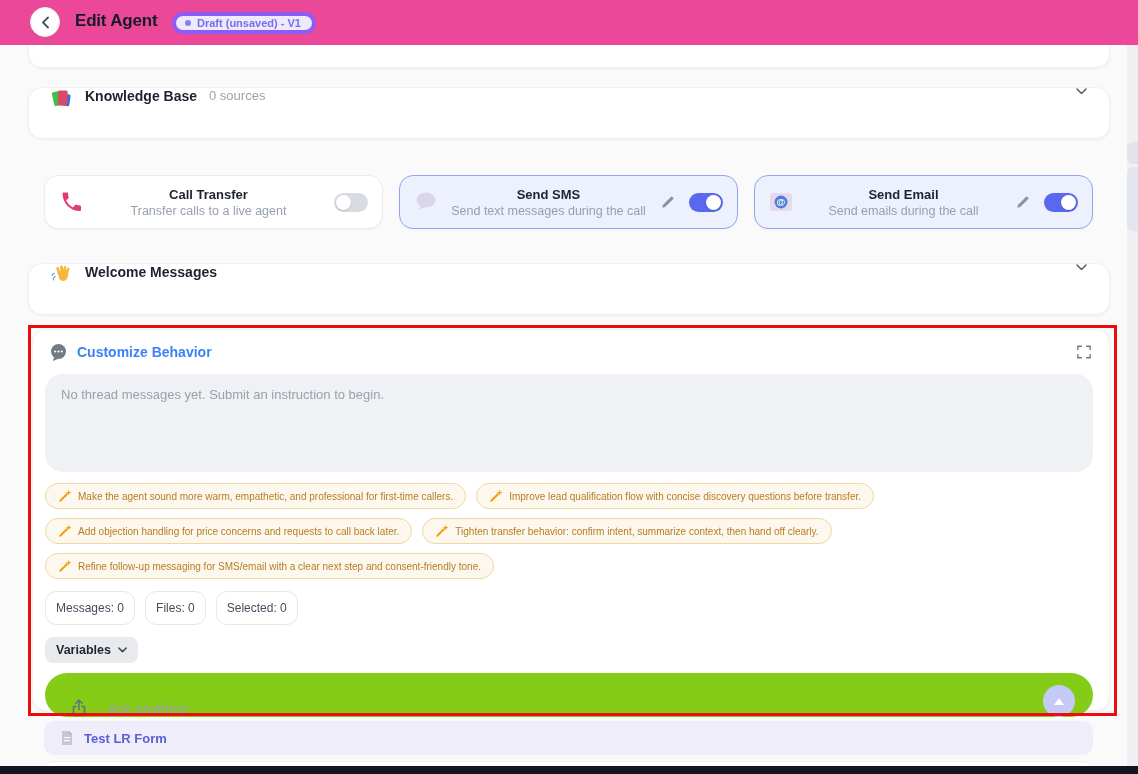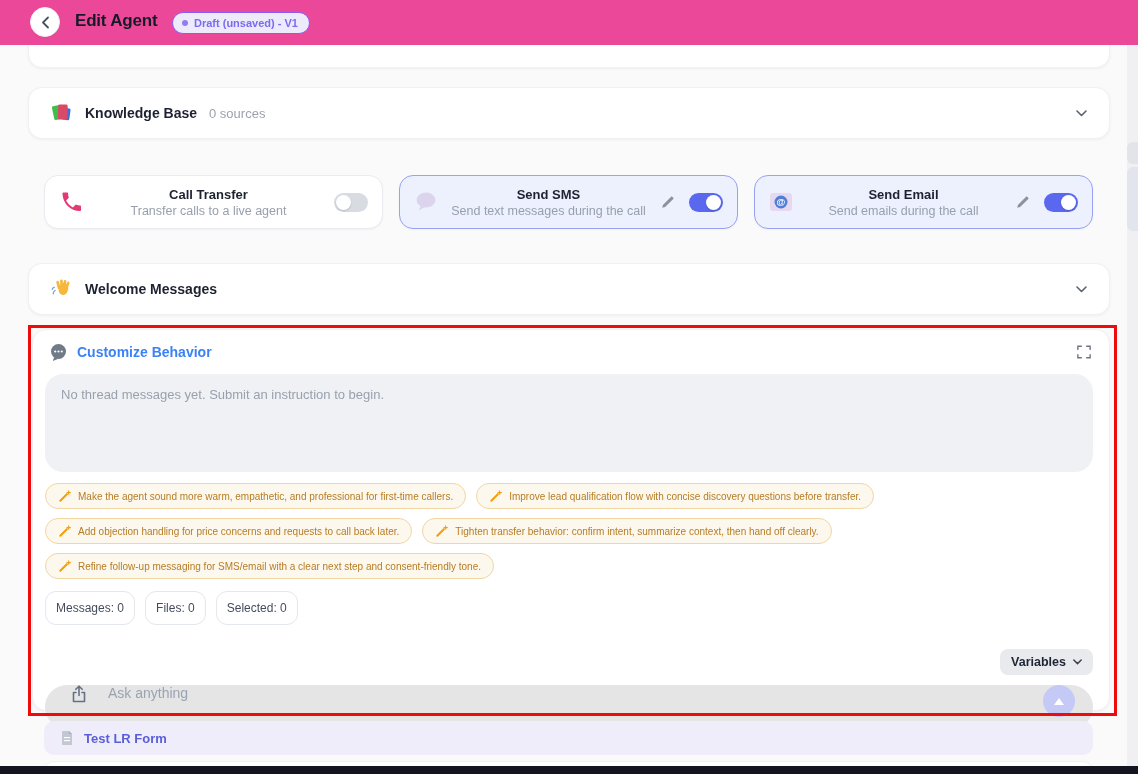--- a/index.html
+++ b/index.html
@@ -4,27 +4,27 @@
 <style>
   * { margin:0; padding:0; box-sizing:border-box; }
   html,body { width:1138px; height:774px; }
   body { font-family:"Liberation Sans","DejaVu Sans",sans-serif; background:#fafafb; overflow:hidden; }
   .page { position:relative; width:1138px; height:774px; }
 
   
   .header { position:absolute; left:0; top:0; width:1138px; height:45px; background:#ec4899; z-index:6; display:flex; align-items:center; }
   .back-btn { position:absolute; left:30px; top:7px; width:30px; height:30px; border-radius:50%; background:#fff; border:1px solid #eceef2; display:flex; align-items:center; justify-content:center; box-shadow:0 1px 2px rgba(20,24,40,.04); cursor:pointer; }
   .page-title { position:absolute; left:75px; top:11px; font-size:17px; font-weight:800; color:#151a27; letter-spacing:-.2px; }
-  .draft-badge { position:absolute; left:172px; top:12px; height:22px; padding:0 11px 0 9px; border-radius:11px; background:#edeafc; border:1px solid #8b5cf6; display:flex; align-items:center; gap:6px; font-size:11px; font-weight:700; color:#7a6cf0; }
+  .draft-badge { position:absolute; left:172px; top:12px; height:22px; padding:0 11px 0 9px; border-radius:11px; background:#edeafc; border:4px solid #8b5cf6; display:flex; align-items:center; gap:6px; font-size:11px; font-weight:700; color:#7a6cf0; }
   .draft-dot { width:6px; height:6px; border-radius:50%; background:#8d7ef2; }
 
   
   .card { background:#fff; border:1px solid #f0f1f4; border-radius:14px; box-shadow:0 1px 3px rgba(20,24,40,.05); }
   .stub-top { position:absolute; left:28px; top:20px; width:1082px; height:48px; z-index:1; }
-  .section-row { position:absolute; left:28px; width:1082px; height:52px; display:flex; align-items:center; padding:0 22px; gap:12px; }
+  .section-row { position:absolute; left:28px; width:1082px; height:52px; display:flex; padding:0 22px; gap:12px; }
   .kb-row { top:87px; }
   .welcome-row { top:263px; }
   .section-title { font-size:14px; font-weight:700; color:#1c2230; }
   .section-meta { font-size:13px; color:#9aa3ad; }
   .row-spacer { flex:1; }
 
   
   .features-row { position:absolute; left:44px; top:175px; width:1049px; height:54px; display:flex; gap:16px; }
   .feature-card { flex:1; border-radius:14px; display:flex; align-items:center; padding:0 14px; gap:12px; background:#fff; border:1px solid #e9ebf0; box-shadow:0 1px 2px rgba(20,24,40,.04); }
   .feature-card.active { background:#edf1fe; border:1.5px solid #97a2f3; }
@@ -41,23 +41,23 @@
   .customize-card { position:absolute; left:32px; top:329px; width:1078px; height:382px; padding:0 16px 11px 12px; z-index:2; }
   .cust-header { height:44px; display:flex; align-items:center; gap:9px; padding-left:4px; }
   .cust-title { font-size:14px; font-weight:700; color:#3b82f6; }
   .expand-btn { margin-left:auto; width:18px; height:18px; display:flex; align-items:center; justify-content:center; cursor:pointer; }
   .thread-box { height:98px; background:#f0f1f4; border-radius:18px; padding:13px 16px; }
   .thread-empty { font-size:13px; color:#99a1ad; }
   .chips { margin-top:11px; display:flex; flex-wrap:wrap; column-gap:10px; row-gap:9px; }
   .chip { height:26px; border-radius:13px; background:#fdf8ee; border:1px solid #f1d6a2; display:inline-flex; align-items:center; gap:7px; padding:0 12px; font-size:10px; color:#b77c24; cursor:pointer; white-space:nowrap; }
   .counters { margin-top:12px; display:flex; gap:10px; }
   .counter-pill { height:34px; border-radius:11px; background:#fff; border:1px solid #e4e7ec; display:inline-flex; align-items:center; padding:0 10px; font-size:12px; color:#454d5c; }
-  .vars-row { margin-top:24px; display:flex; justify-content:flex-end; }
+  .vars-row { margin-top:12px; display:flex; justify-content:flex-start; }
   .vars-btn { height:26px; border-radius:8px; background:#e8eaee; display:inline-flex; align-items:center; gap:7px; padding:0 11px; font-size:12.5px; font-weight:700; color:#1f2633; cursor:pointer; }
-  .ask-row { margin-top:10px; height:44px; border-radius:22px; background:#e5e5e5; display:flex; align-items:flex-start; padding:0 7px 0 26px; }
+  .ask-row { margin-top:10px; height:44px; border-radius:22px; background:#84cc16; display:flex; align-items:flex-end; padding:0 7px 0 26px; }
   .ask-input { flex:1; border:none; outline:none; background:transparent; font-size:14px; color:#3c4452; margin-left:21px; font-family:inherit; }
   .ask-input::placeholder { color:#9aa3b2; }
   .send-btn { width:32px; height:32px; border-radius:50%; background:#c5c9f6; display:flex; align-items:center; justify-content:center; cursor:pointer; margin-right:11px; }
   .send-tri { width:0; height:0; border-left:5px solid transparent; border-right:5px solid transparent; border-bottom:7px solid #fff; }
 
   
   .red-overlay { position:absolute; left:28px; top:325px; width:1089px; height:391px; border:3px solid #ee0b0b; pointer-events:none; z-index:5; }
 
   
   .test-form-card { position:absolute; left:44px; top:721px; width:1049px; height:34px; background:#f0edfb; border-radius:10px; display:flex; align-items:center; gap:10px; padding:0 16px; z-index:2; cursor:pointer; }

